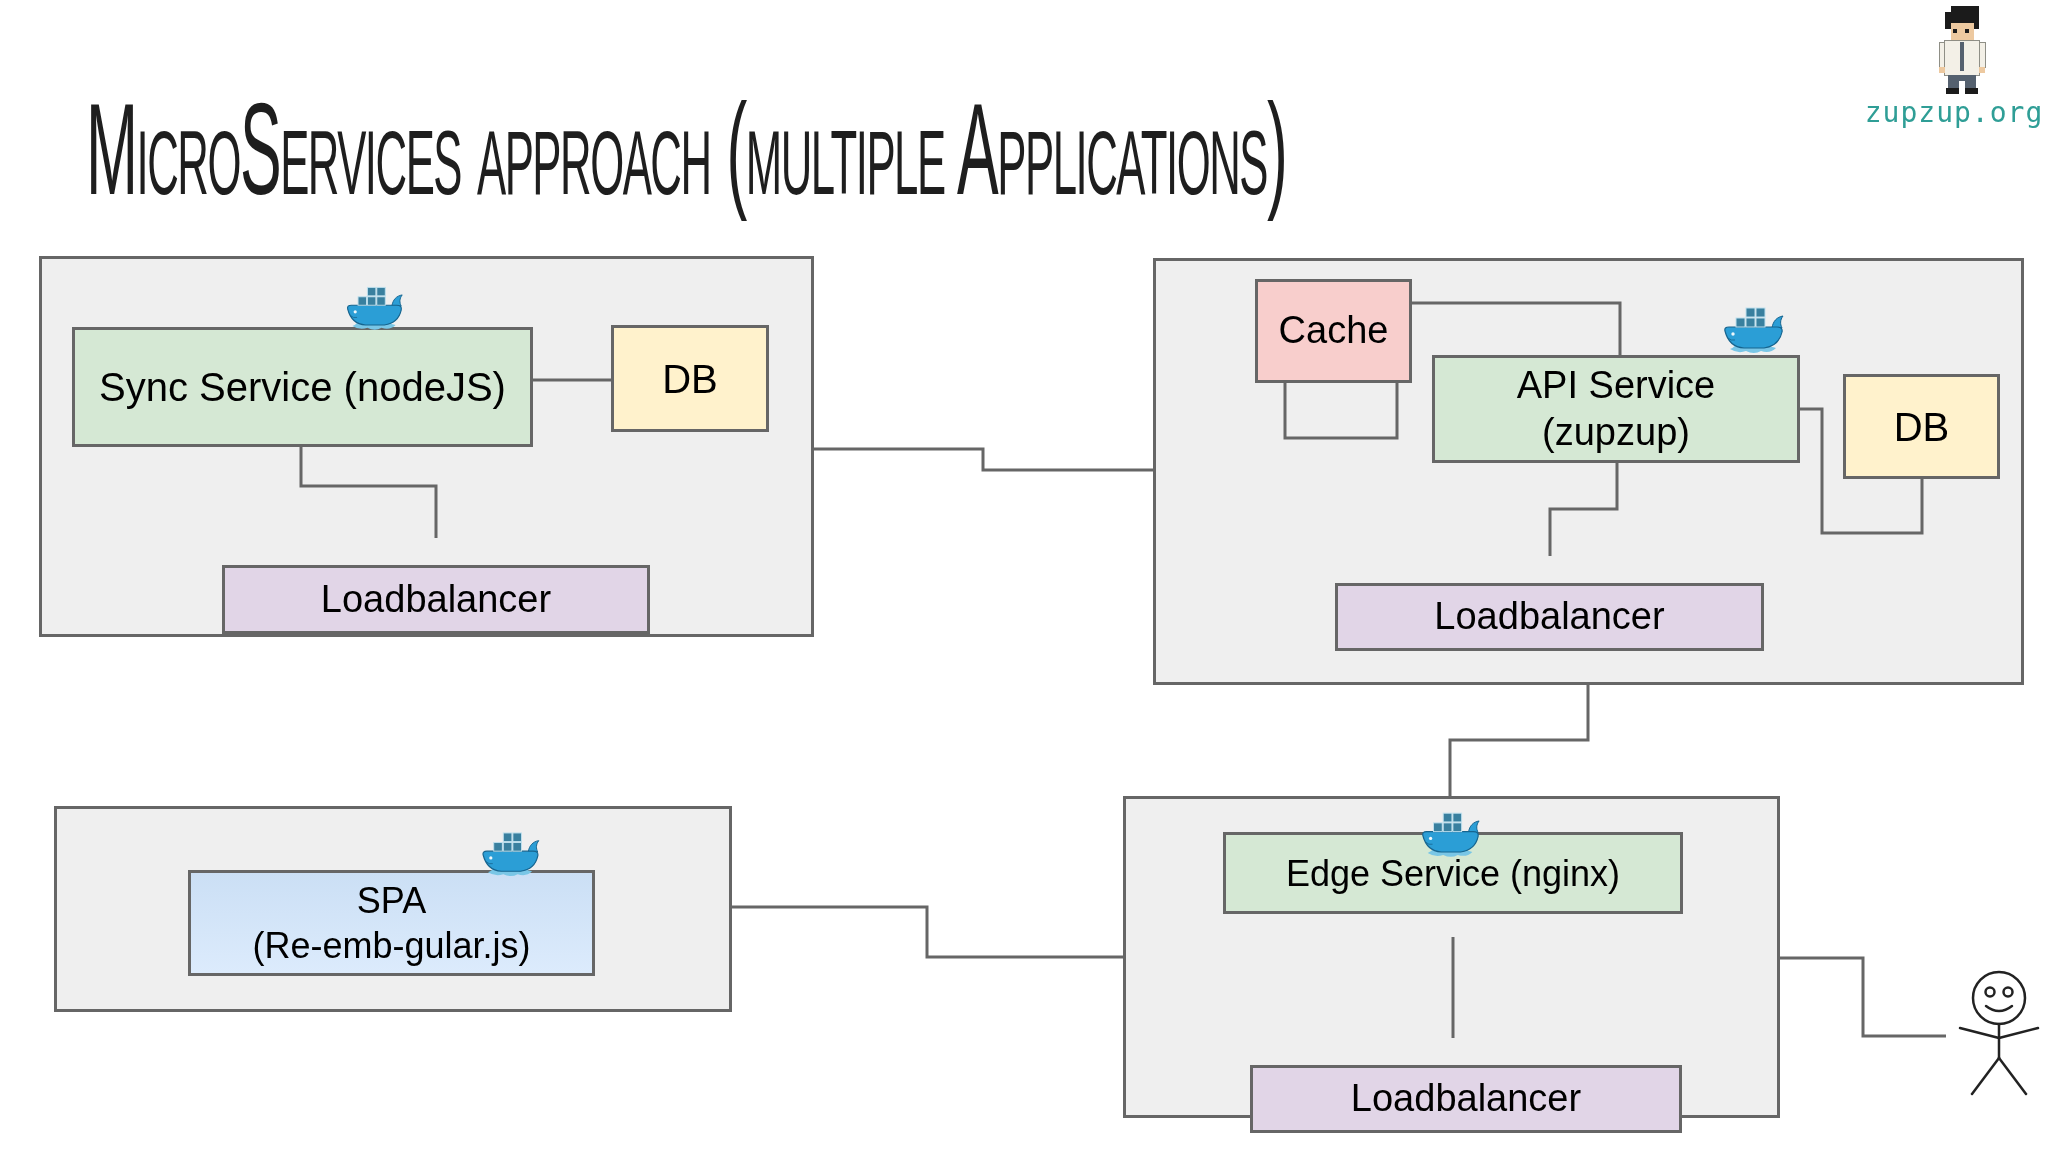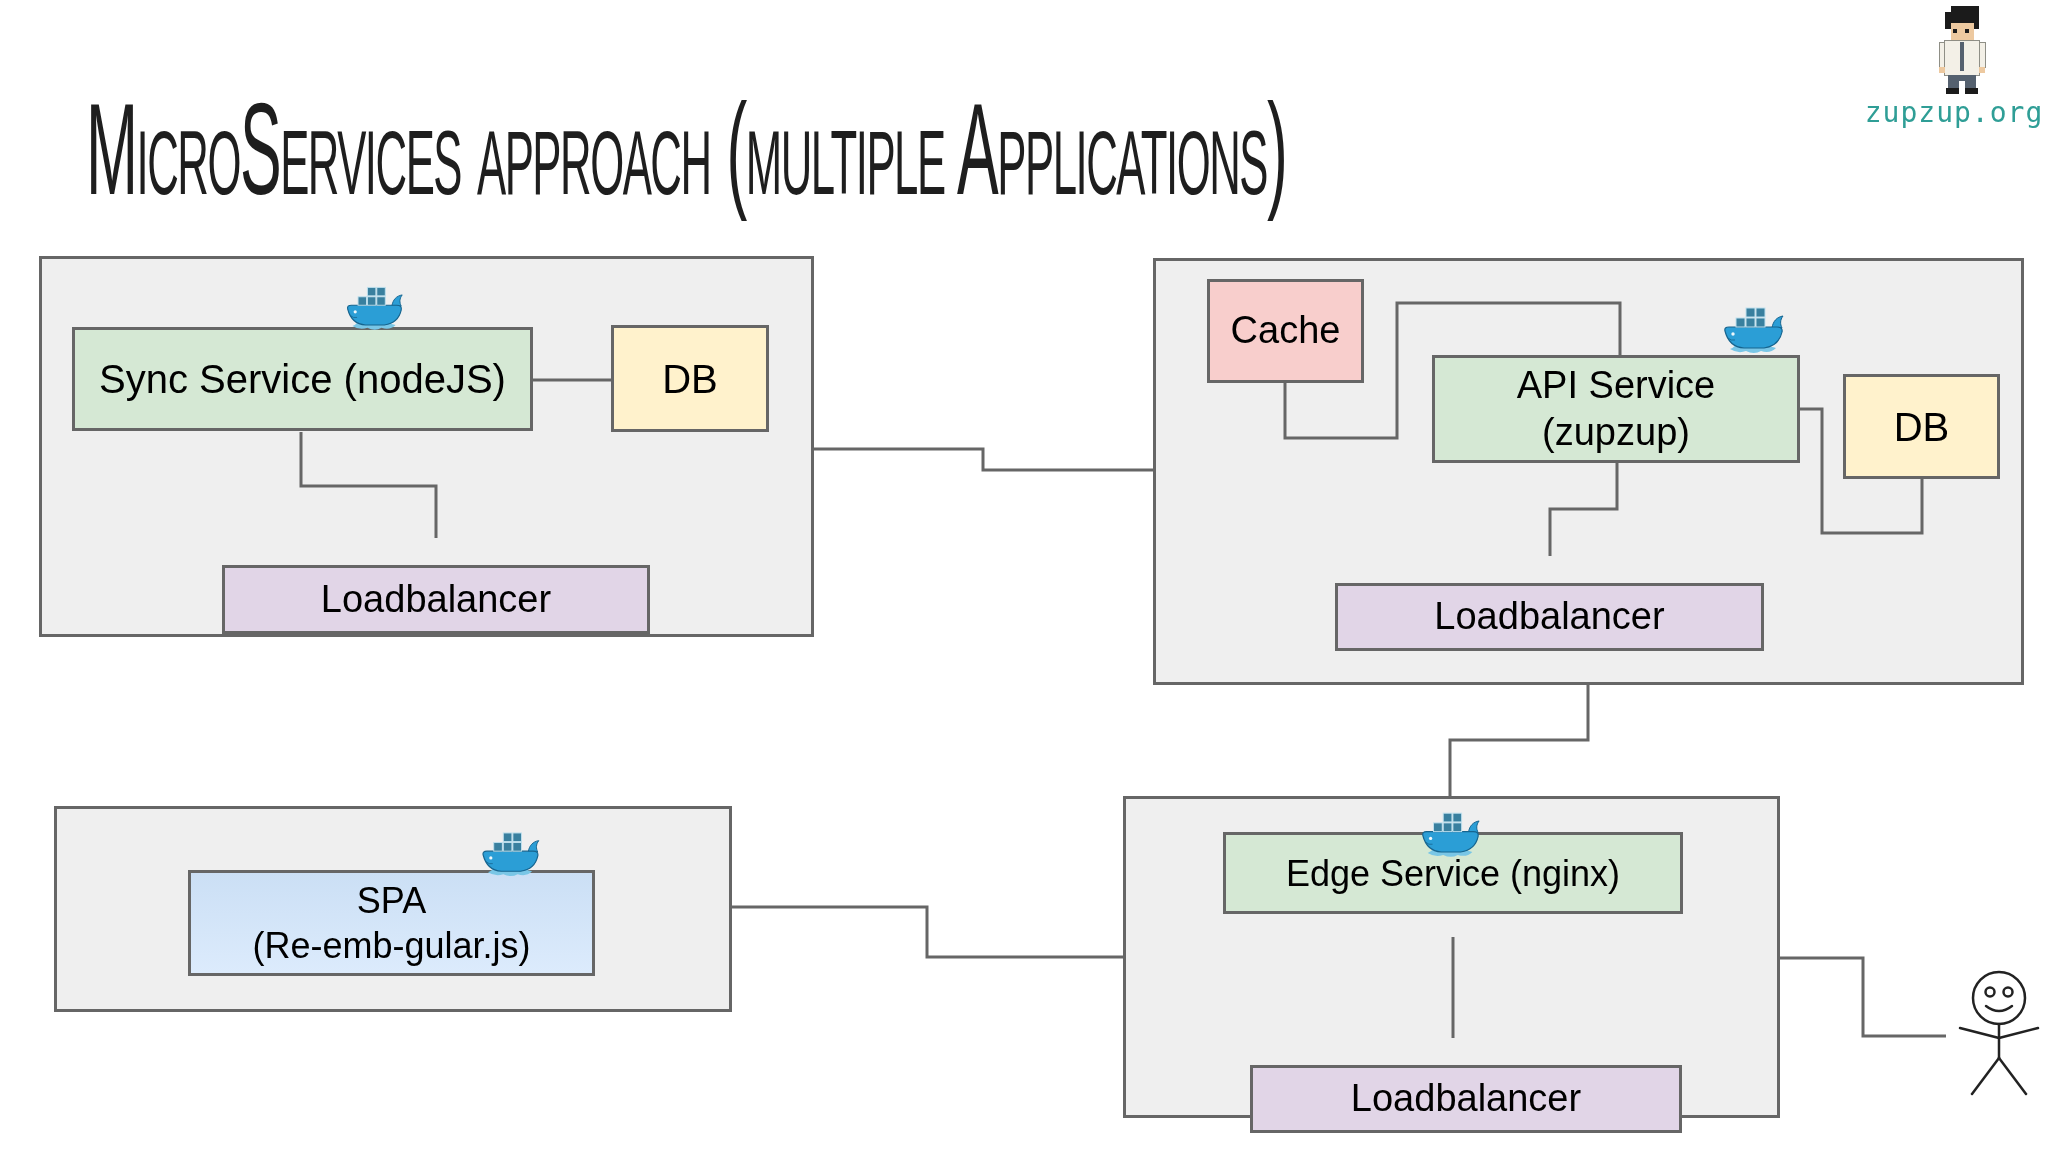--- a/index.html
+++ b/index.html
@@ -18,21 +18,21 @@
                  box-sizing:border-box;z-index:1;}
   .connector-layer{position:absolute;left:0;top:0;width:2048px;height:1152px;z-index:2;pointer-events:none;}
   .connector-layer polyline{fill:none;stroke:#666;stroke-width:3;}
 
   .node{position:absolute;border:3px solid #666;box-sizing:border-box;z-index:3;
         display:flex;flex-direction:column;align-items:center;justify-content:center;
         text-align:center;line-height:1.25;}
   .node.green{background:#d5e8d4;}
   .node.yellow{background:#fff2cc;text-align:right;}
   .node.purple{background:#e1d5e7;margin-top:27px;}
-  .node.pink{background:#f8cecc;}
+  .node.pink{background:#f8cecc;margin-left:48px;}
   .node.blue{background:linear-gradient(180deg,#cbdff5 0%,#dcebfc 100%);}
   .fs40{font-size:40px;}
   .fs38{font-size:38px;}
   .fs36{font-size:36px;}
 
   .whale{position:absolute;z-index:4;}
   .stickman{position:absolute;left:1946px;top:966px;width:106px;height:132px;z-index:3;}
   .hidden-defs{position:absolute;width:0;height:0;overflow:hidden;}
 </style>
 </head>
@@ -94,21 +94,21 @@
     <polyline points="814,449 983,449 983,470 1153,470"></polyline>
     <polyline points="1285,383 1285,438 1397,438 1397,303 1620,303 1620,355"></polyline>
     <polyline points="1617,463 1617,509 1550,509 1550,556"></polyline>
     <polyline points="1800,409 1822,409 1822,533 1922,533 1922,479"></polyline>
     <polyline points="1588,685 1588,740 1450,740 1450,796"></polyline>
     <polyline points="732,907 927,907 927,957 1123,957"></polyline>
     <polyline points="1453,937 1453,1038"></polyline>
     <polyline points="1780,958 1863,958 1863,1036 1946,1036"></polyline>
   </svg>
 
-  <div class="node green fs40" style="left:72px;top:327px;width:461px;height:104px;">
+  <div class="node green fs40" style="left:72px;top:327px;width:461px;height:120px;">
     <span>Sync Service (nodeJS)</span>
   </div>
   <div class="node yellow fs40" style="left:611px;top:325px;width:158px;height:107px;">
     <span>DB</span>
   </div>
   <div class="node purple fs38" style="left:222px;top:538px;width:428px;height:69px;">
     <span>Loadbalancer</span>
   </div>
   <svg class="whale" style="left:343px;top:286px;width:62px;height:46px;">
       <use href="#whale-sym"></use>

